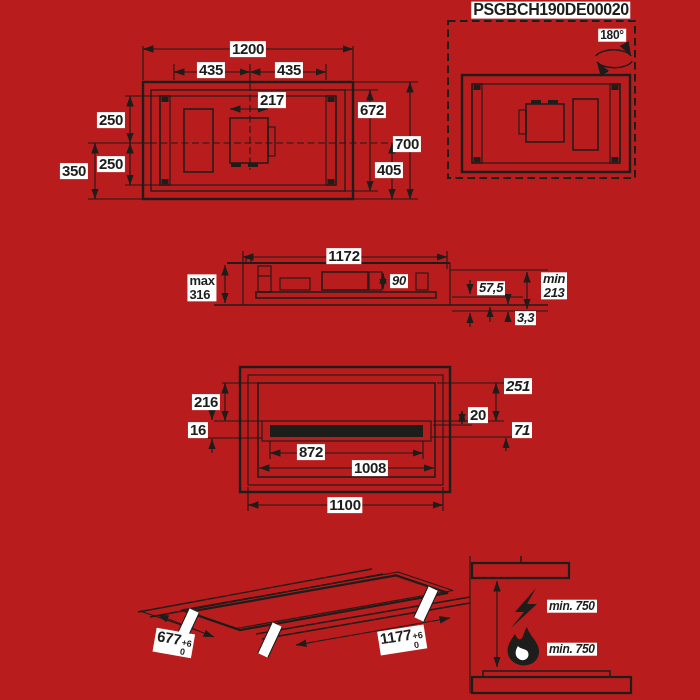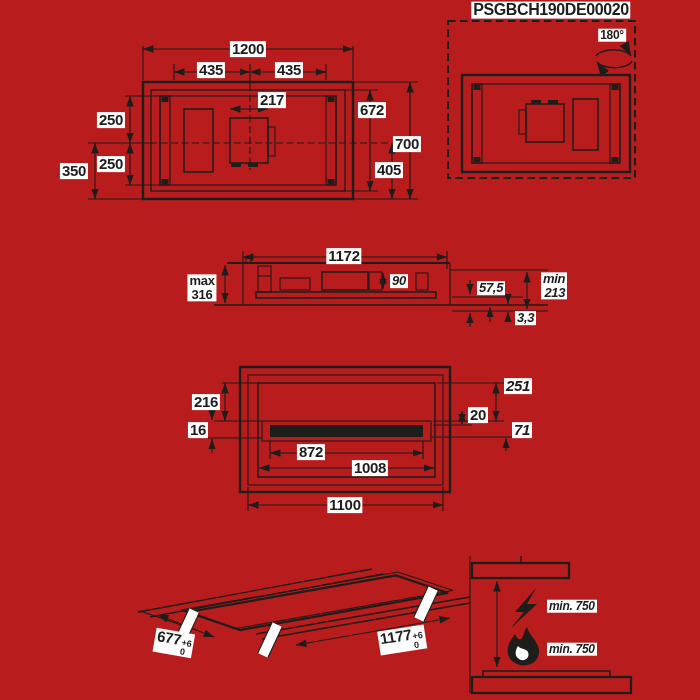--- a/index.html
+++ b/index.html
@@ -15,21 +15,21 @@
   .dsh {fill:none;stroke:#1d1d1b;stroke-width:1.1;stroke-dasharray:7 3.5;}
   .dshb{fill:none;stroke:#1d1d1b;stroke-width:2;stroke-dasharray:7.5 4.5;}
   .fl  {fill:#1d1d1b;stroke:none;}
   .wfl {fill:#fff;stroke:none;}
   .lbl{position:absolute;transform:translate(-50%,-50%);background:#fff;
        font-weight:bold;font-size:15px;line-height:1.05;padding:0 2px;
        letter-spacing:-0.3px;white-space:nowrap;z-index:2;}
   .sm{font-size:13px;}
   .md{font-size:12px;}
   .la{transform:translate(0,-50%);font-style:italic;}
-  .stack{display:inline-flex;flex-direction:column;align-items:center;}
+  .stack{display:inline-flex;flex-direction:column;align-items:flex-start;}
   .tol{display:inline-flex;flex-direction:column;font-size:9px;line-height:1;
        margin-left:1px;letter-spacing:0;}
   .tol i{font-style:normal;}
   .hdr{font-size:16px;letter-spacing:-0.4px;}
   .rotp{transform:translate(-50%,-50%) rotate(10deg);}
   .rotn{transform:translate(-50%,-50%) rotate(-9deg);}
 </style>
 </head>
 <body>
 
@@ -229,21 +229,21 @@
 <span class="lbl" style="left:407px;top:144px">700</span>
 <span class="lbl" style="left:389px;top:170px">405</span>
 
 <span class="lbl" style="left:344px;top:256px">1172</span>
 <span class="lbl sm stack" style="left:202px;top:288px">
       <span>max</span>
       <span>316</span>
     </span>
 <span class="lbl sm la" style="left:390px;top:281px">90</span>
 <span class="lbl sm la" style="left:477px;top:288px">57,5</span>
-<span class="lbl sm la stack" style="left:541px;top:286px;transform:translate(0,-50%);align-items:flex-end">
+<span class="lbl sm la stack" style="left:541px;top:286px;transform:translate(0,-50%);align-items:center">
       <span>min</span>
       <span>213</span>
     </span>
 <span class="lbl sm la" style="left:515px;top:318px">3,3</span>
 
 <span class="lbl" style="left:206px;top:402px">216</span>
 <span class="lbl" style="left:198px;top:430px">16</span>
 <span class="lbl" style="left:311px;top:452px">872</span>
 <span class="lbl" style="left:370px;top:468px">1008</span>
 <span class="lbl" style="left:345px;top:505px">1100</span>

